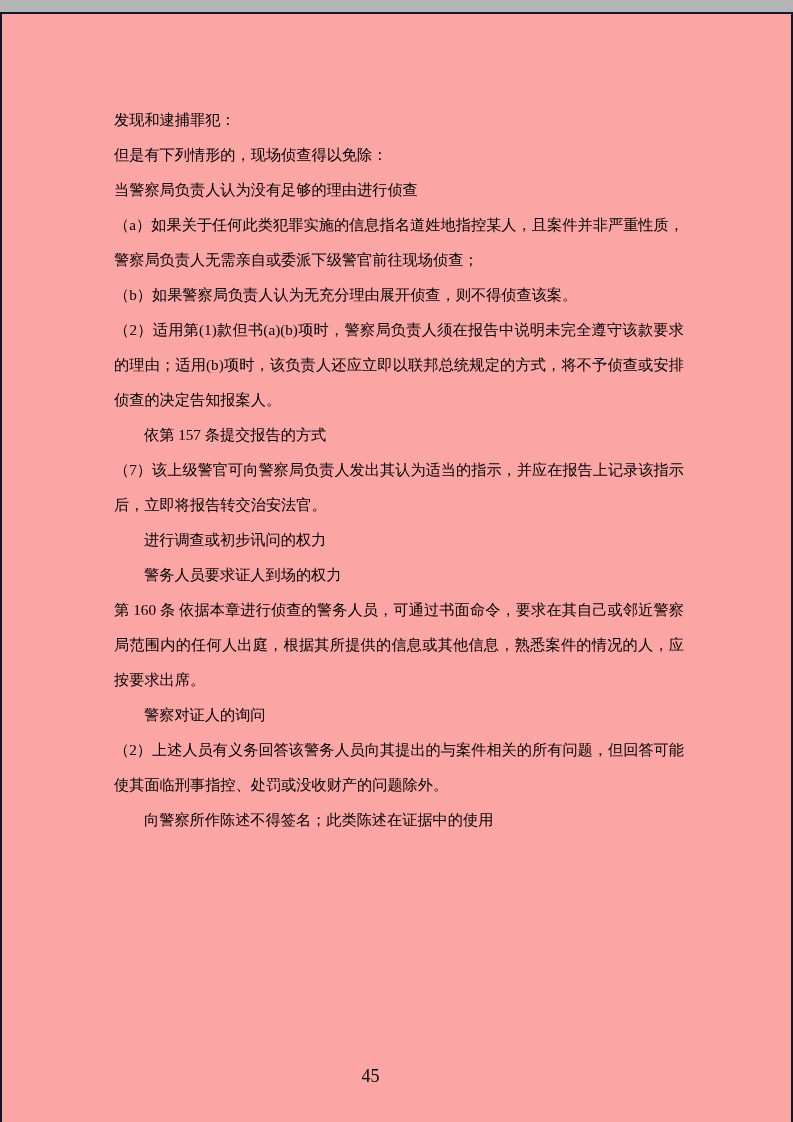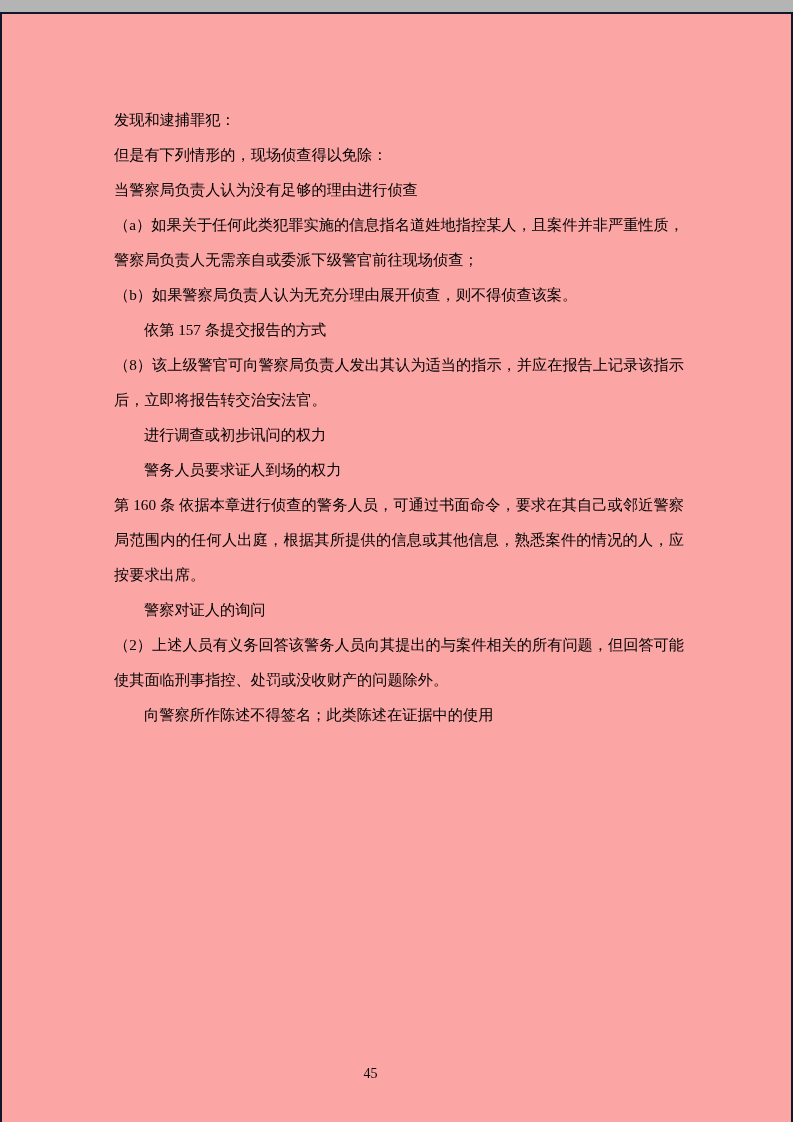--- a/index.html
+++ b/index.html
@@ -42,36 +42,37 @@
     margin: 0;
     padding-left: 30px;
   }
   .footer {
     position: absolute;
     left: 0;
     top: 1052px;
     width: 737px;
     text-align: center;
     font-family: "Liberation Serif", "DejaVu Serif", serif;
-    font-size: 14px;
+    font-size: 18px;
     color: #000000;
   }
 </style>
 </head>
 <body>
 
 <div class="page">
   <div class="content" id="body-container">
       <p class="para">发现和逮捕罪犯：</p>
       <p class="para">但是有下列情形的，现场侦查得以免除：</p>
       <p class="para">当警察局负责人认为没有足够的理由进行侦查</p>
       <p class="para">（a）如果关于任何此类犯罪实施的信息指名道姓地指控某人，且案件并非严重性质，警察局负责人无需亲自或委派下级警官前往现场侦查；</p>
       <p class="para">（b）如果警察局负责人认为无充分理由展开侦查，则不得侦查该案。</p>
+      <p class="para">（2）适用第(1)款但书(a)(b)项时，警察局负责人须在报告中说明未完全遵守该款要求的理由；适用(b)项时，该负责人还应立即以联邦总统规定的方式，将不予侦查或安排侦查的决定告知报案人。</p>
       <p class="heading">依第 157 条提交报告的方式</p>
-      <p class="para">（8）该上级警官可向警察局负责人发出其认为适当的指示，并应在报告上记录该指示后，立即将报告转交治安法官。</p>
+      <p class="para">（7）该上级警官可向警察局负责人发出其认为适当的指示，并应在报告上记录该指示后，立即将报告转交治安法官。</p>
       <p class="heading">进行调查或初步讯问的权力</p>
       <p class="heading">警务人员要求证人到场的权力</p>
       <p class="para">第 160 条 依据本章进行侦查的警务人员，可通过书面命令，要求在其自己或邻近警察局范围内的任何人出庭，根据其所提供的信息或其他信息，熟悉案件的情况的人，应按要求出席。</p>
       <p class="heading">警察对证人的询问</p>
       <p class="para">（2）上述人员有义务回答该警务人员向其提出的与案件相关的所有问题，但回答可能使其面临刑事指控、处罚或没收财产的问题除外。</p>
       <p class="heading">向警察所作陈述不得签名；此类陈述在证据中的使用</p>
     </div>
   <div class="footer">45</div>
 </div>
 

